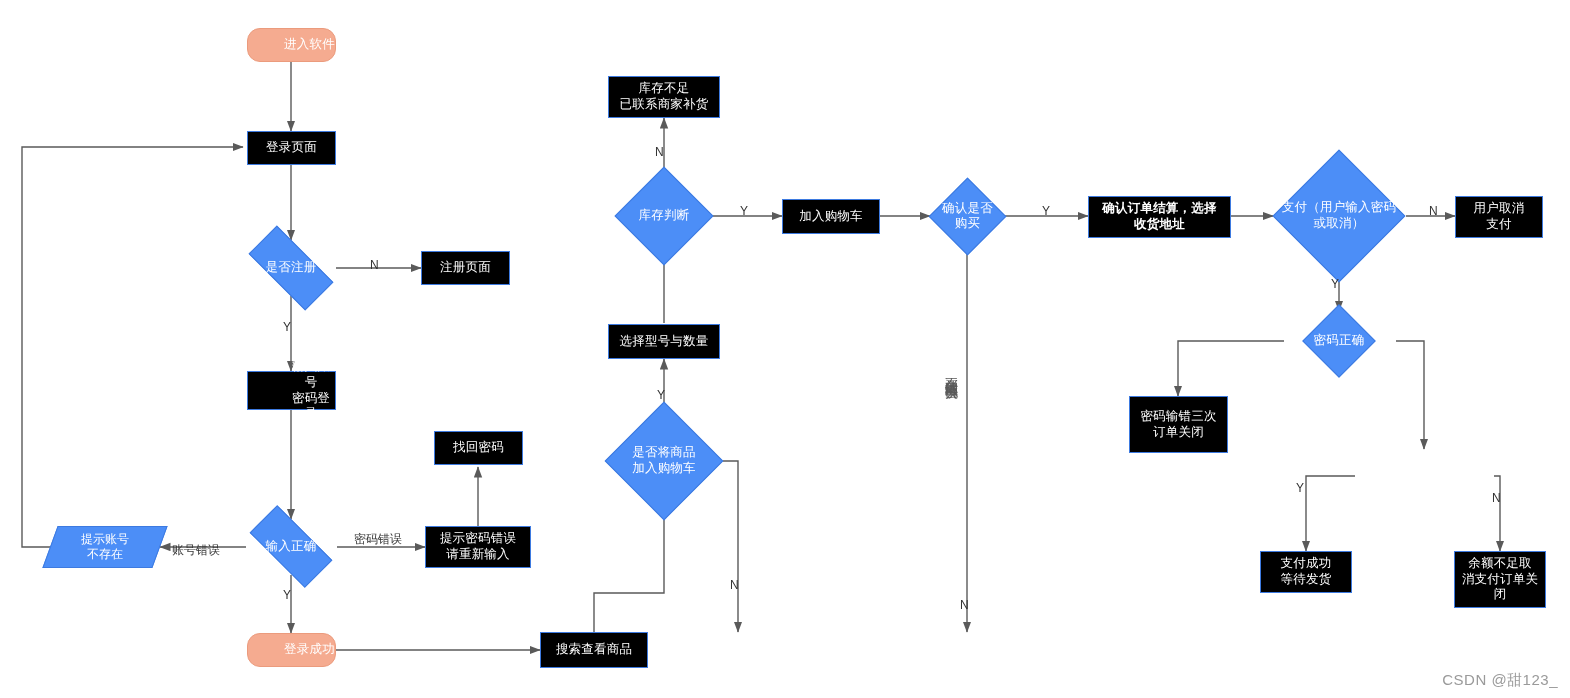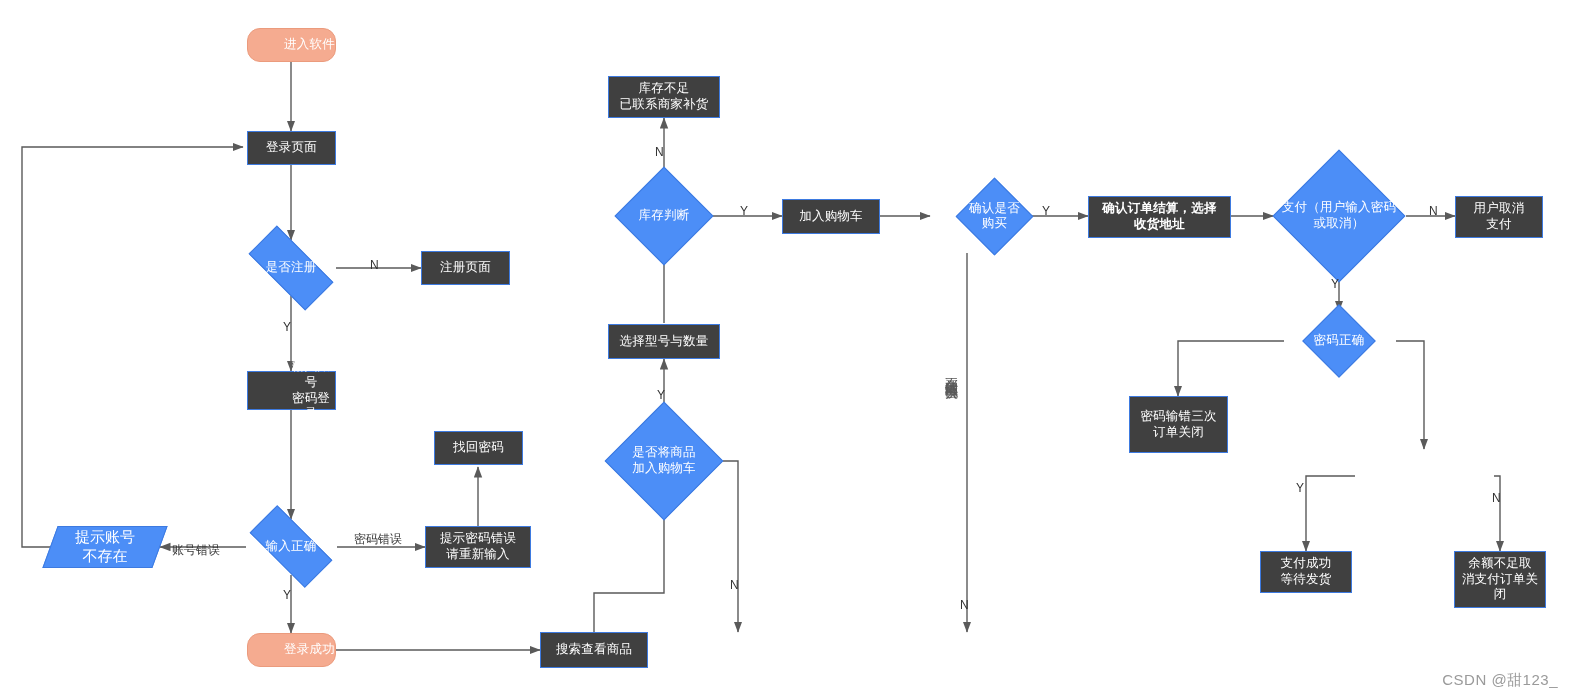--- a/index.html
+++ b/index.html
@@ -24,21 +24,21 @@
     align-items: center;
     justify-content: center;
     text-align: center;
     color: #ffffff;
     font-size: 12.5px;
     line-height: 1.25;
     white-space: pre-line;
     letter-spacing: 0.2px;
   }
   .rect {
-    background: #404040;
+    background: #000000;
     border: 1px solid #3d7ae0;
   }
   .terminal {
     background: #f5ab90;
     border: 1px solid #eb9b7d;
     border-radius: 13px;
     color: #ffffff;
     padding-left: 36px;
   }
   .diamond-wrap {
@@ -77,21 +77,21 @@
     background: #4c8ef7;
     border: 1px solid #3d7ae0;
     transform: skewX(-20deg);
     box-sizing: border-box;
   }
   .para .plabel {
     position: absolute;
     left: 50%; top: 50%;
     transform: translate(-50%, -50%);
     color: #ffffff;
-    font-size: 15px;
+    font-size: 12px;
     line-height: 1.25;
     text-align: center;
     white-space: pre-line;
     width: 120px;
   }
   .edge-label {
     position: absolute;
     color: #333333;
     font-size: 12px;
     background: transparent;
@@ -259,21 +259,21 @@
 
   <div class="node rect" style="left:608px; top:76px; width:112px; height:42px;">
     <span>库存不足
 已联系商家补货</span>
   </div>
 
   <div class="node rect" style="left:782px; top:199px; width:98px; height:35px;">
     <span>加入购物车</span>
   </div>
 
-  <div class="diamond-wrap" style="left:940px; top:189px; width:55px; height:55px;margin-left:27px;">
+  <div class="diamond-wrap" style="left:940px; top:189px; width:55px; height:55px;">
     <div class="shape"></div>
     <div class="dlabel" style="width:90px;">确认是否
 购买</div>
   </div>
 
   <div class="node rect" style="left:1088px; top:196px; width:143px; height:42px;font-weight:bold;">
     <span>确认订单结算，选择
 收货地址</span>
   </div>
 

